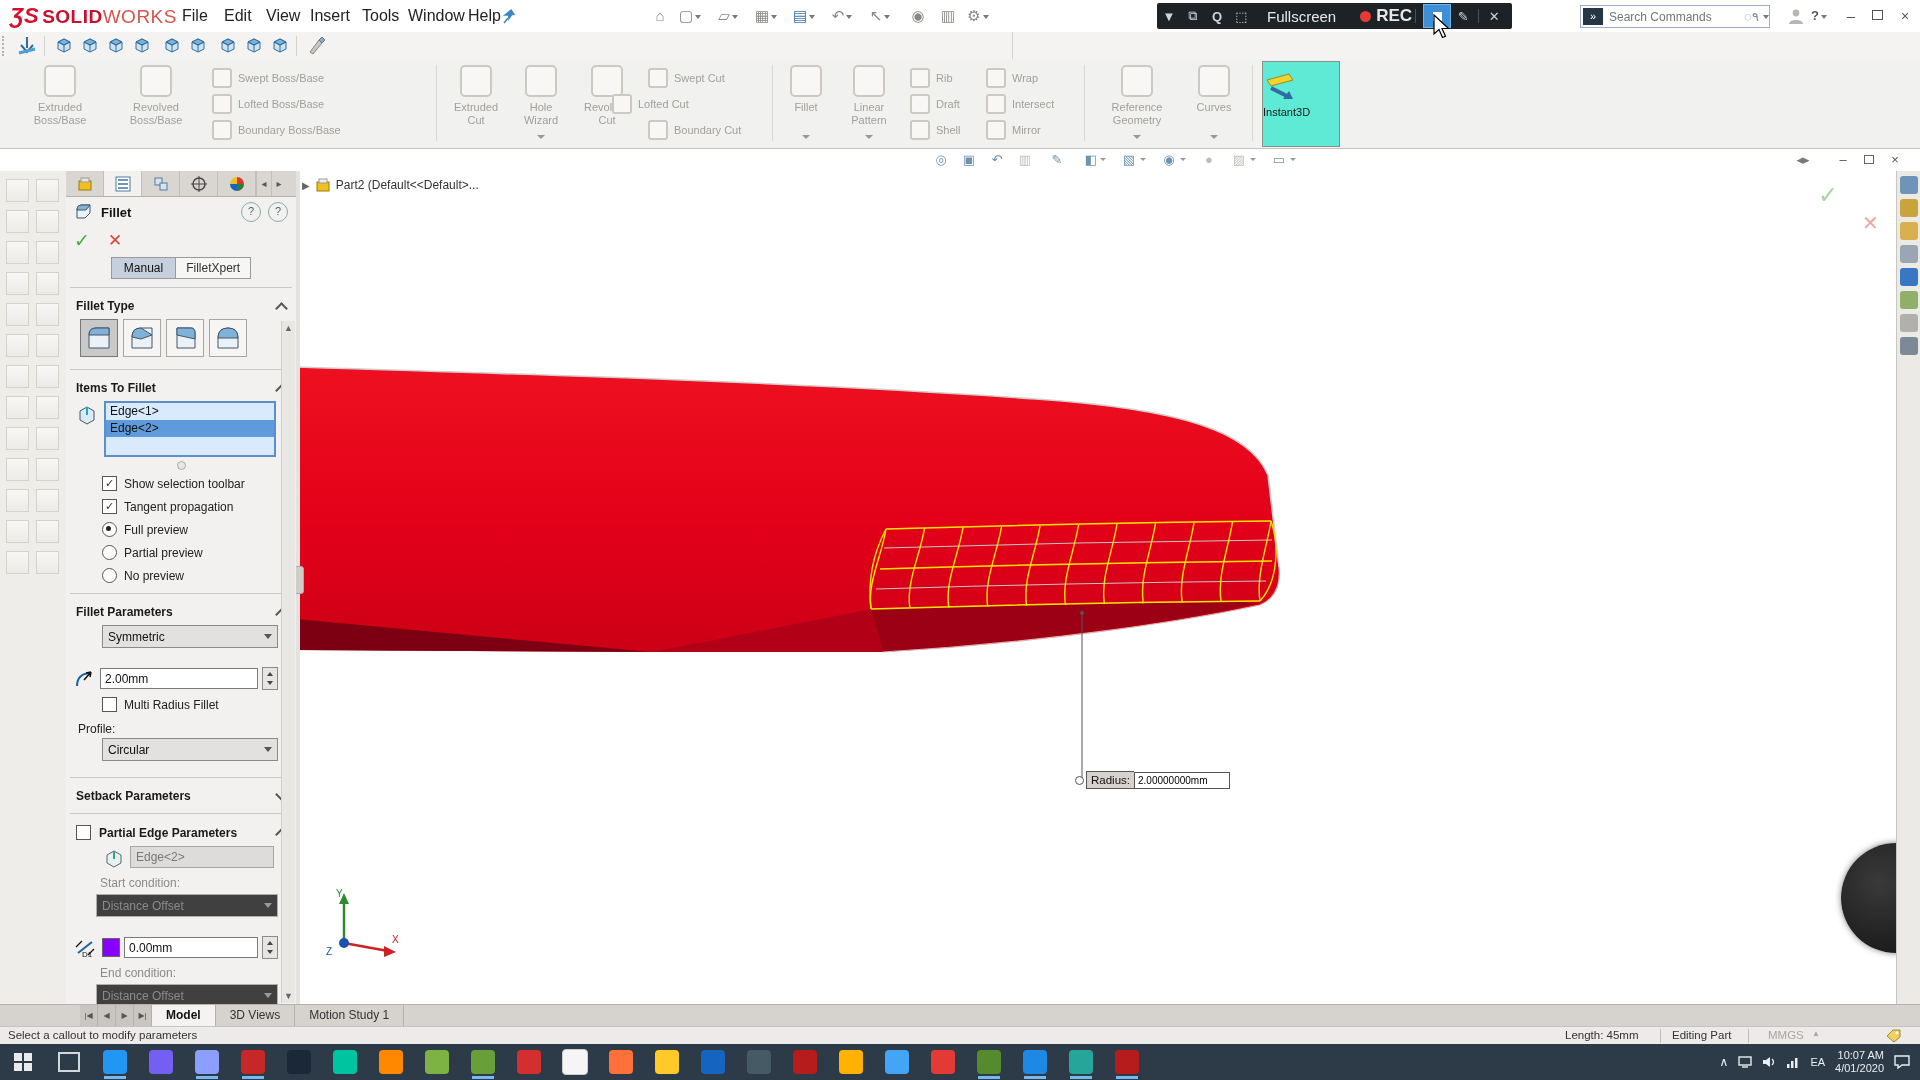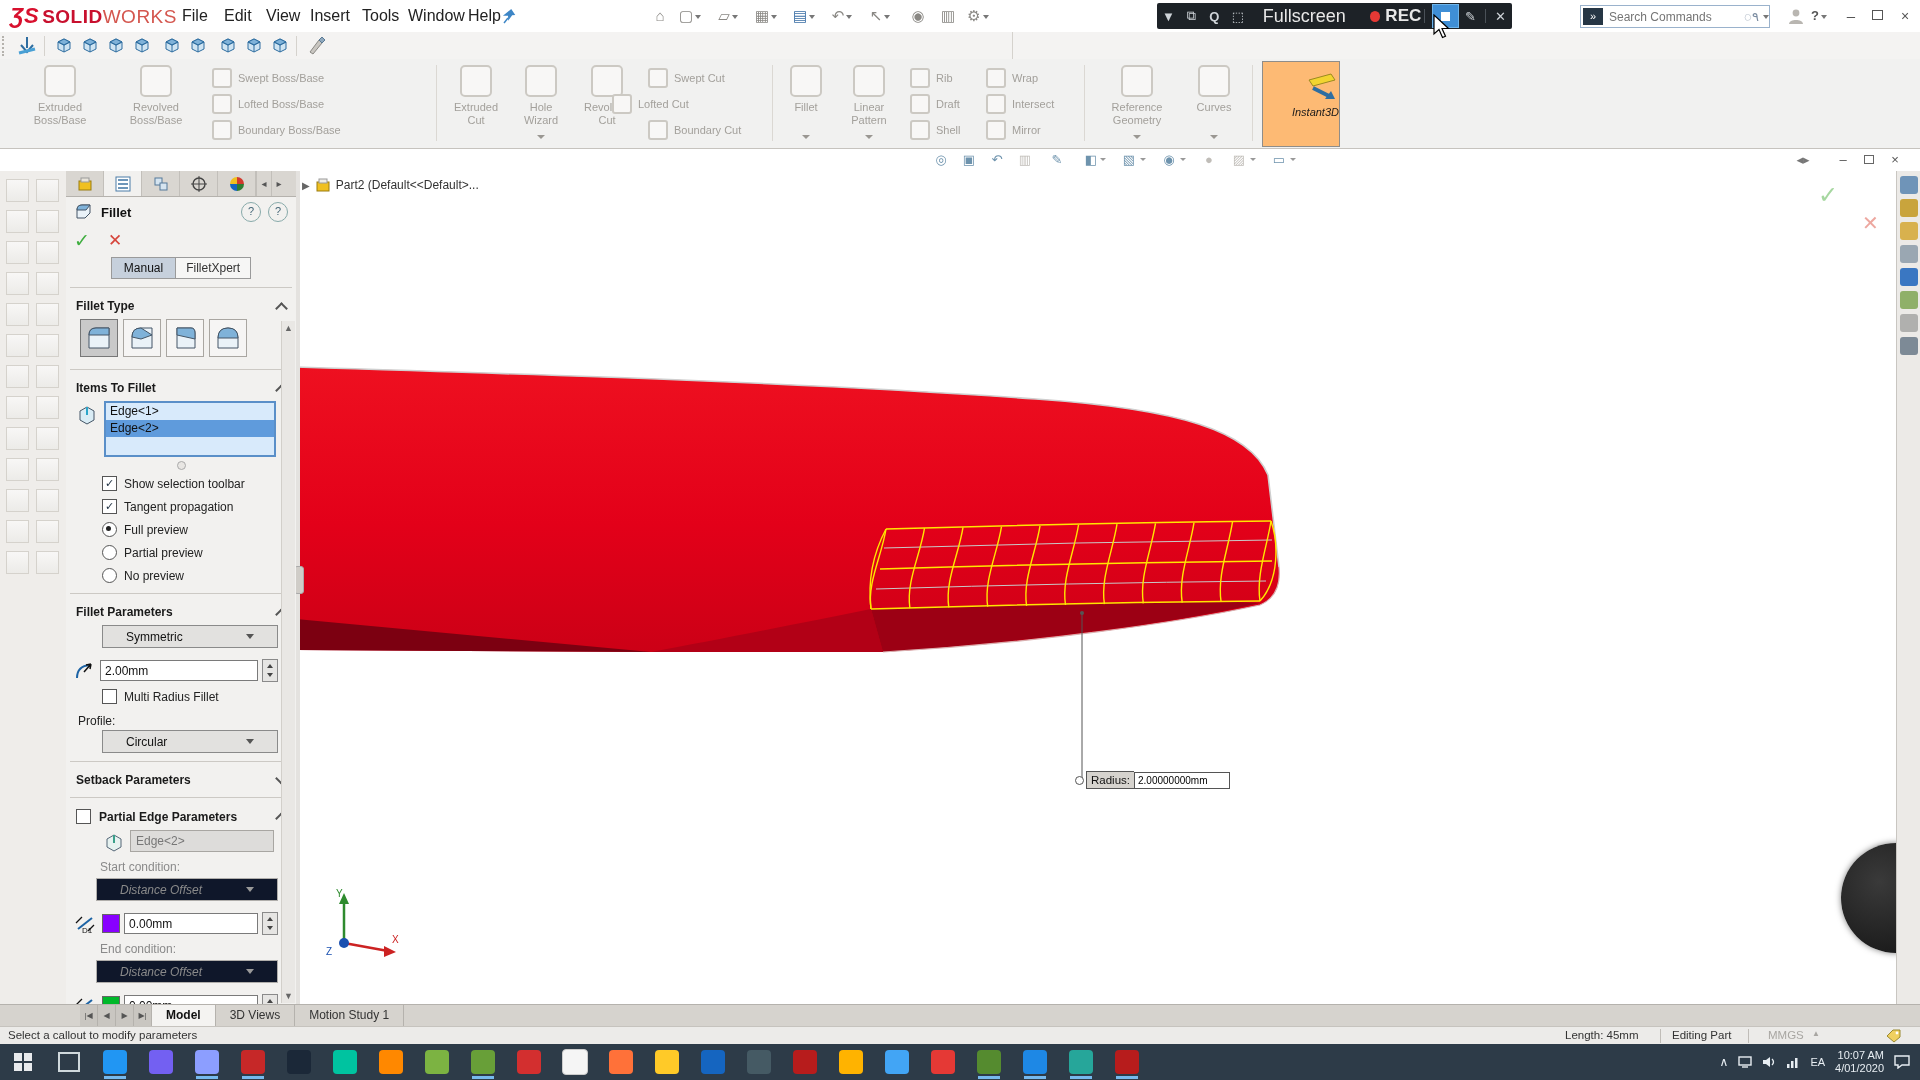--- a/index.html
+++ b/index.html
@@ -28,21 +28,21 @@
   .cub{width:20px;height:20px;}
   .skic{position:absolute;top:3px;}
   
   #ribbon{position:absolute;left:0;top:59px;width:1920px;height:89px;background:#f1f1f0;border-bottom:1px solid #c6c3be;}
   .rsep{position:absolute;top:6px;width:1px;height:76px;background:#dbd8d3;}
   .rbtn{position:absolute;top:4px;width:92px;height:80px;text-align:center;color:#a3a09b;font-size:11px;line-height:13px;}
   .bicon{width:28px;height:28px;margin:2px auto 4px;border:2px solid #ccc9c3;border-radius:5px;background:#f8f7f6;}
   .sitem{position:absolute;height:22px;display:flex;align-items:center;gap:6px;color:#a3a09b;font-size:11px;white-space:nowrap;}
   .sicon{width:16px;height:16px;border:2px solid #ccc9c3;border-radius:3px;background:#f8f7f6;flex:none;}
   .rcaret{position:absolute;top:76px;width:0;height:0;border-left:4px solid transparent;border-right:4px solid transparent;border-top:4px solid #9a9792;}
-  #instant3d{position:absolute;left:1262px;top:2px;width:76px;height:84px;background:#fdba74;border:1px solid #8f8d89;text-align:right;font-size:11px;color:#1a1a1a;font-style:italic;}
+  #instant3d{position:absolute;left:1262px;top:2px;width:76px;height:84px;background:#5eead4;border:1px solid #8f8d89;text-align:left;font-size:11px;color:#1a1a1a;}
   
   #tabrow{position:absolute;left:0;top:148px;width:1920px;height:23px;background:#d9d6d1;border-bottom:1px solid #b9b6b1;display:flex;align-items:stretch;}
   .ftab{padding:0 13px;line-height:22px;font-size:12px;color:#333;border-right:1px solid #b9b6b1;background:#d9d6d1;white-space:nowrap;}
   .ftab.active{background:#f1f1f0;font-weight:bold;color:#111;}
   .hudico{position:absolute;top:150px;width:26px;height:20px;text-align:center;line-height:20px;font-size:13px;color:#6e93ad;}
   .hudico.dis{color:#c0bdb8;}
   .hudcaret{position:absolute;top:158px;width:0;height:0;border-left:3px solid transparent;border-right:3px solid transparent;border-top:3.5px solid #999;}
   
   #left-toolbar{position:absolute;left:0;top:171px;width:66px;height:833px;background:#efedea;border-right:1px solid #dcd9d4;display:grid;grid-template-columns:30px 30px;align-content:start;padding:4px 2px;}
   .ltcell{width:21px;height:21px;margin:4px;border:1px solid #d5d2cc;background:linear-gradient(#f8f7f6,#ecebe8);}
@@ -74,23 +74,23 @@
   .edgelist-row{display:flex;gap:6px;padding:2px 8px 2px 10px;}
   #edgelist{flex:1;border:2px solid #5a8fc8;background:#d8eafb;height:52px;font-size:12px;margin-right:12px;}
   #edgelist .erow{padding:0 4px;height:17px;line-height:17px;color:#111;}
   #edgelist .erow.sel{background:#5f9bdc;}
   .dot-handle{width:7px;height:7px;border:1px solid #aaa;border-radius:50%;background:#e8e6e3;margin:2px auto;}
   .cbrow{display:flex;align-items:center;gap:7px;padding:4px 10px 4px 36px;font-size:12px;color:#222;}
   .cbox{width:13px;height:13px;border:1px solid #555;background:#fff;flex:none;text-align:center;line-height:12px;font-size:11px;color:#234;}
   .rdrow{display:flex;align-items:center;gap:7px;padding:4px 10px 4px 36px;font-size:12px;color:#222;}
   .rad{width:13px;height:13px;border:1px solid #555;border-radius:50%;background:#fff;flex:none;position:relative;}
   .rad.sel:after{content:"";position:absolute;left:3px;top:3px;width:5px;height:5px;border-radius:50%;background:#222;}
-  .combo{height:21px;border:1px solid #8a8a8a;background:#e2e1df;display:flex;align-items:center;padding:0 23px;font-size:12px;color:#111;margin:2px 18px 8px 36px;}
+  .combo{height:21px;border:1px solid #8a8a8a;background:#e2e1df;display:flex;align-items:center;padding:0 5px;font-size:12px;color:#111;margin:2px 18px 16px 36px;}
   .combo .sp{flex:1;}
-  .combo.dis{background:#0f172a;color:#8a8a8a;border-color:#b0aeab;margin-left:30px;font-style:italic;}
+  .combo.dis{background:#404040;color:#8a8a8a;border-color:#b0aeab;margin-left:30px;}
   .ccaret{width:0;height:0;border-left:4px solid transparent;border-right:4px solid transparent;border-top:5px solid #555;}
   .combo.dis .ccaret{border-top-color:#9a9a9a;}
   .spinrow{display:flex;align-items:center;gap:4px;padding:3px 18px 3px 8px;}
   .spininput{flex:1;height:19px;border:1px solid #7a7a7a;background:#fff;font-size:12px;padding:0 4px;font-family:inherit;color:#111;min-width:0;}
   .spinner{width:14px;height:21px;border:1px solid #8a8a8a;background:#e6e5e3;display:flex;flex-direction:column;align-items:center;justify-content:space-evenly;}
   .sup{width:0;height:0;border-left:3.5px solid transparent;border-right:3.5px solid transparent;border-bottom:4px solid #444;}
   .sdn{width:0;height:0;border-left:3.5px solid transparent;border-right:3.5px solid transparent;border-top:4px solid #444;}
   .glabel{padding:4px 10px 2px 34px;color:#8a8a8a;font-size:12px;}
   .swatch{width:16px;height:17px;border:1px solid #666;flex:none;}
   #panel-scroll{position:absolute;right:1px;top:150px;width:13px;height:682px;background:#e9e7e4;border-left:1px solid #d2cfca;font-size:9px;color:#666;text-align:center;}
@@ -167,21 +167,21 @@
     <div class="qico" style="left:868px">↖<span class="caret"></span></div>
     <div class="qico" style="left:906px">◉</div>
     <div class="qico" style="left:936px">▥</div>
     <div class="qico" style="left:966px">⚙<span class="caret"></span></div>
 
     <div id="recorder">
       <span class="ric">▼</span>
       <span class="ric">⧉</span>
       <span class="ric" style="font-weight:bold">Q</span>
       <span class="ric" style="letter-spacing:-1px">⬚</span>
-      <span style="padding:0 14px;font-size:18px">Fullscreen</span>
+      <span style="padding:0 14px;font-size:15px">Fullscreen</span>
       <span style="width:11px;height:11px;border-radius:50%;background:#e53935;display:inline-block;margin:0 5px 0 10px"></span>
       <span style="font-weight:bold;font-size:17px">REC</span>
       <span class="sep"></span>
       <span style="width:26px;height:22px;background:#3f8fd6;border:1px solid #6db4ea;display:inline-flex;align-items:center;justify-content:center;margin-left:4px">
           <span style="width:9px;height:9px;background:#fff;display:inline-block"></span>
         </span>
       <span class="ric">✎</span>
       <span class="sep"></span>
       <span class="ric">✕</span>
     </div>

